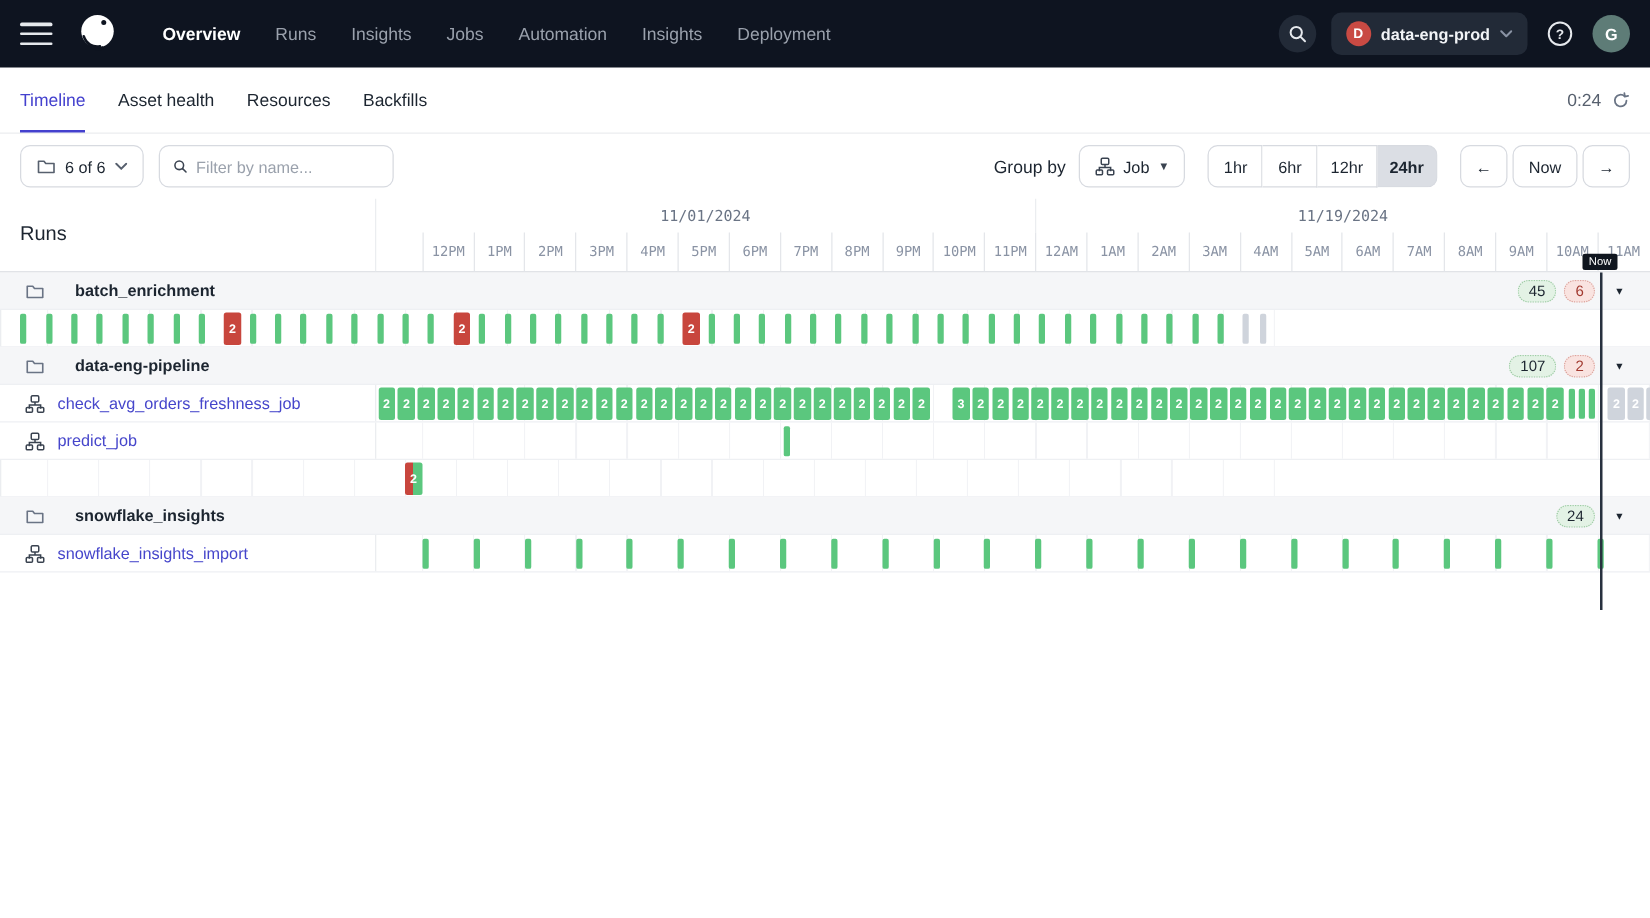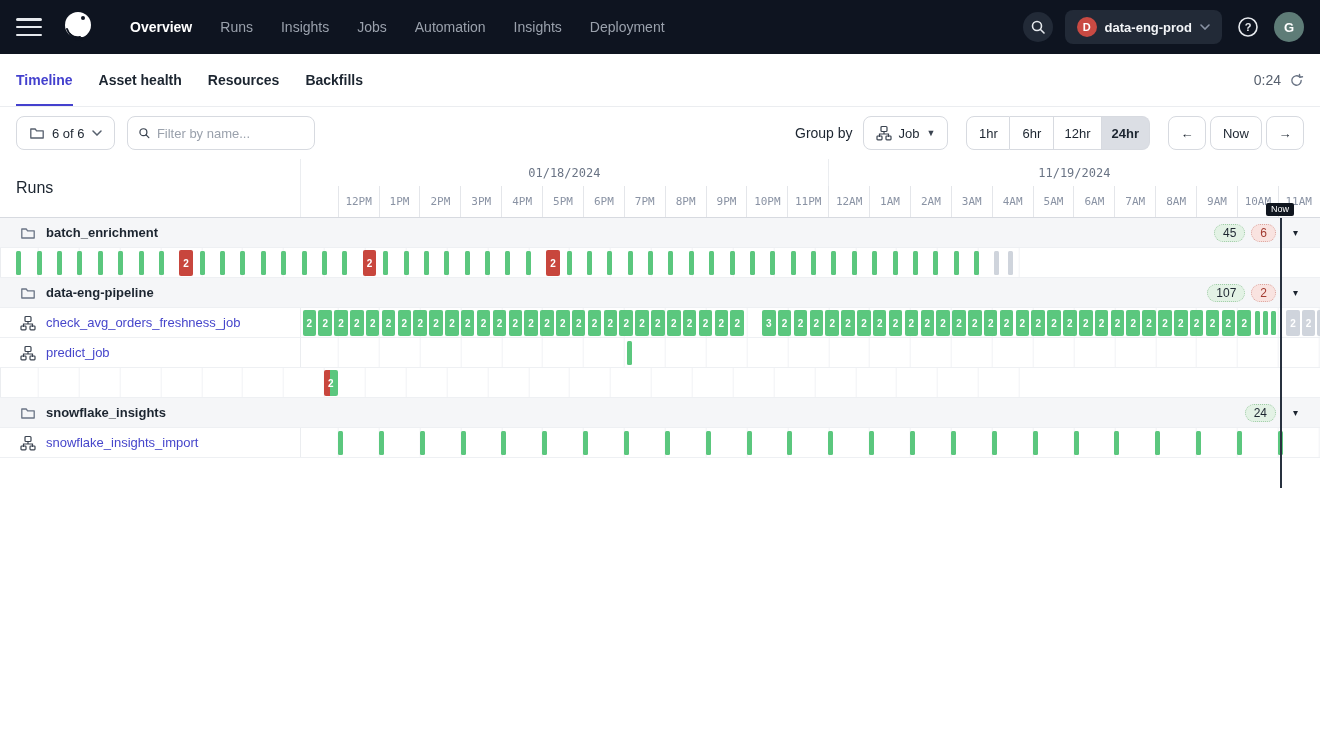--- a/index.html
+++ b/index.html
@@ -26,21 +26,21 @@
   .circle-btn{width:30px;height:30px;border-radius:50%;background:#222A37;display:flex;align-items:center;justify-content:center;cursor:pointer}
   .deploy-pill{height:34px;background:#222A37;border-radius:8px;display:flex;align-items:center;gap:8px;padding:0 12px;cursor:pointer}
   .deploy-dot{width:20px;height:20px;border-radius:50%;background:#C94A43;color:#fff;font-size:11px;font-weight:700;display:flex;align-items:center;justify-content:center}
   .deploy-name{color:#F2F4F7;font-size:13px;font-weight:600}
   .help-btn{width:28px;height:28px;border-radius:50%;display:flex;align-items:center;justify-content:center;cursor:pointer}
   .avatar{width:30px;height:30px;border-radius:50%;background:#5E7C77;color:#fff;font-size:13px;font-weight:600;display:flex;align-items:center;justify-content:center;cursor:pointer}
 
   
   .tabbar{height:53px;display:flex;align-items:center;padding:0 16px;border-bottom:1px solid var(--lborder)}
   .tabs{display:flex;align-items:stretch;gap:26px;height:100%}
-  .tab{display:flex;align-items:center;font-size:14px;font-weight:700;color:var(--text);cursor:pointer;position:relative}
+  .tab{display:flex;align-items:center;font-size:14px;font-weight:400;color:var(--text);cursor:pointer;position:relative}
   .tab.active{color:var(--accent)}
   .tab.active::after{content:"";position:absolute;left:0;right:0;bottom:0;height:2px;background:var(--accent)}
   .tabbar-right{margin-left:auto;display:flex;align-items:center;gap:8px;color:#57606E;font-size:14px}
   .refresh-icon{cursor:pointer}
 
   
   .toolbar{height:52px;display:flex;align-items:center;padding:0 16px;gap:12px}
   .btn{height:34px;background:#fff;border:1px solid var(--border);border-radius:8px;display:flex;align-items:center;gap:7px;padding:0 12px;font-size:13px;color:var(--text);cursor:pointer;white-space:nowrap}
   .filter-input{height:34px;width:188px;border:1px solid var(--border);border-radius:8px;display:flex;align-items:center;gap:7px;padding:0 10px}
   .filter-input input{border:none;outline:none;font-size:13px;width:100%;font-family:"Liberation Sans",sans-serif;color:var(--text)}
@@ -65,21 +65,21 @@
   .date-cell+.date-cell{border-left:1px solid var(--lborder)}
   .hours{display:flex;height:31px}
   .hour-sliver{width:36.7px}
   .hour-cell{width:40.875px;border-left:1px solid #E4E6EA;display:flex;align-items:center;justify-content:center;font-family:"DejaVu Sans Mono",monospace;font-size:11px;color:#8A93A4}
   .now-tag{position:absolute;bottom:1px;background:#10161F;color:#fff;font-size:9px;padding:1px 5px 2px;border-radius:2px;transform:translateX(-50%);z-index:6}
 
   
   .tl-body{position:relative}
   .now-line{position:absolute;top:0;width:1.5px;background:#28313F;z-index:5}
   .trow{height:30px;display:flex;border-bottom:1px solid #EEF0F3;position:relative}
-  .trow.group{background:var(--group-bg);align-items:center;padding-left:20px;gap:10px}
+  .trow.group{background:var(--group-bg);align-items:center;padding-left:20px;gap:24px}
   .glabel{font-size:13px;font-weight:700}
   .badges{position:absolute;right:44px;display:flex;gap:6px;align-items:center}
   .pill{font-size:12px;padding:1px 8px;border-radius:9px}
   .pill.g{background:var(--pill-g-bg);border:1px dotted var(--pill-g-bd);color:var(--text)}
   .pill.r{background:var(--pill-r-bg);border:1px dotted var(--pill-r-bd);color:var(--pill-r-tx)}
   .expand-caret{position:absolute;right:22px;font-size:10px;color:var(--text);cursor:pointer}
   .rlabel{width:300px;display:flex;align-items:center;gap:10px;padding-left:20px}
   .jlink{font-size:13px;color:var(--link);text-decoration:none;cursor:pointer}
   .jplain{font-size:13px;color:var(--text)}
   .lane{width:1020px;position:relative;border-left:1px solid var(--lborder);overflow:hidden;
@@ -204,21 +204,21 @@
     <div class="btn arrow-btn">←</div>
     <div class="btn now-btn">Now</div>
     <div class="btn arrow-btn">→</div>
   </div>
 </div>
 
 <div class="tl-header">
   <div class="tl-head-left">Runs</div>
   <div class="tl-head-right">
     <div class="dates">
-      <div class="date-cell" style="width:527.2px">01/18/2024</div>
+      <div class="date-cell" style="width:527.2px">11/01/2024</div>
       <div class="date-cell" style="width:492.8px">11/19/2024</div>
     </div>
     <div class="hours">
         <div class="hour-sliver"></div>
         <div class="hour-cell">12PM</div>
         <div class="hour-cell">1PM</div>
         <div class="hour-cell">2PM</div>
         <div class="hour-cell">3PM</div>
         <div class="hour-cell">4PM</div>
         <div class="hour-cell">5PM</div>

